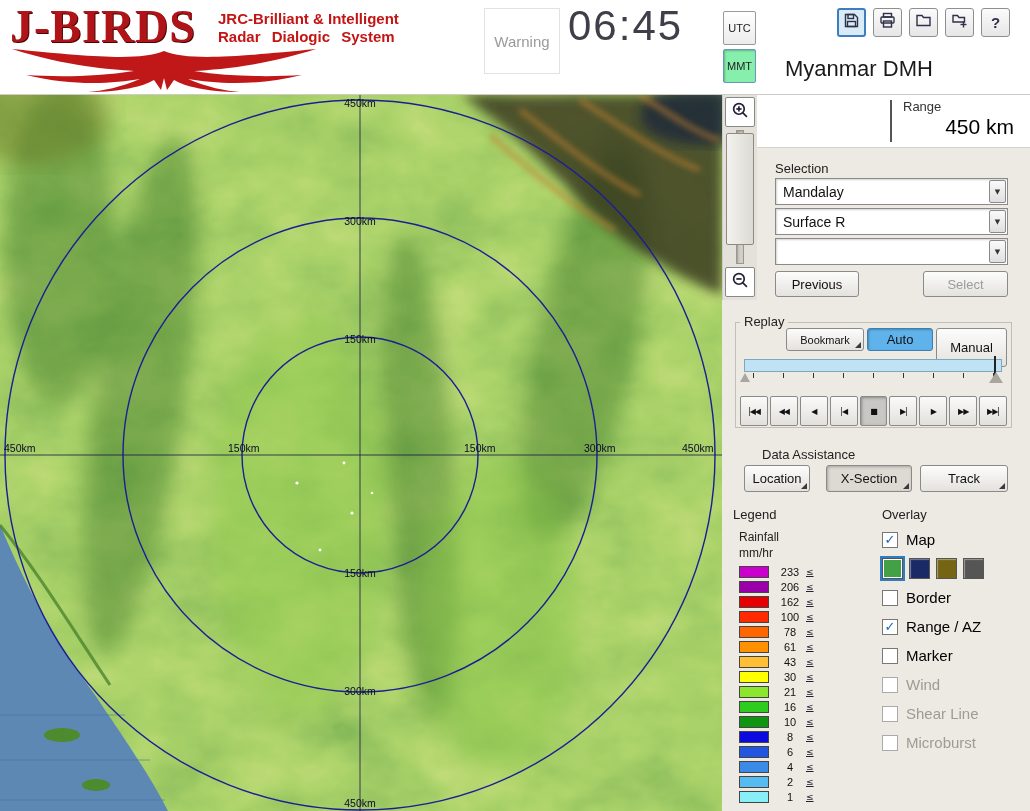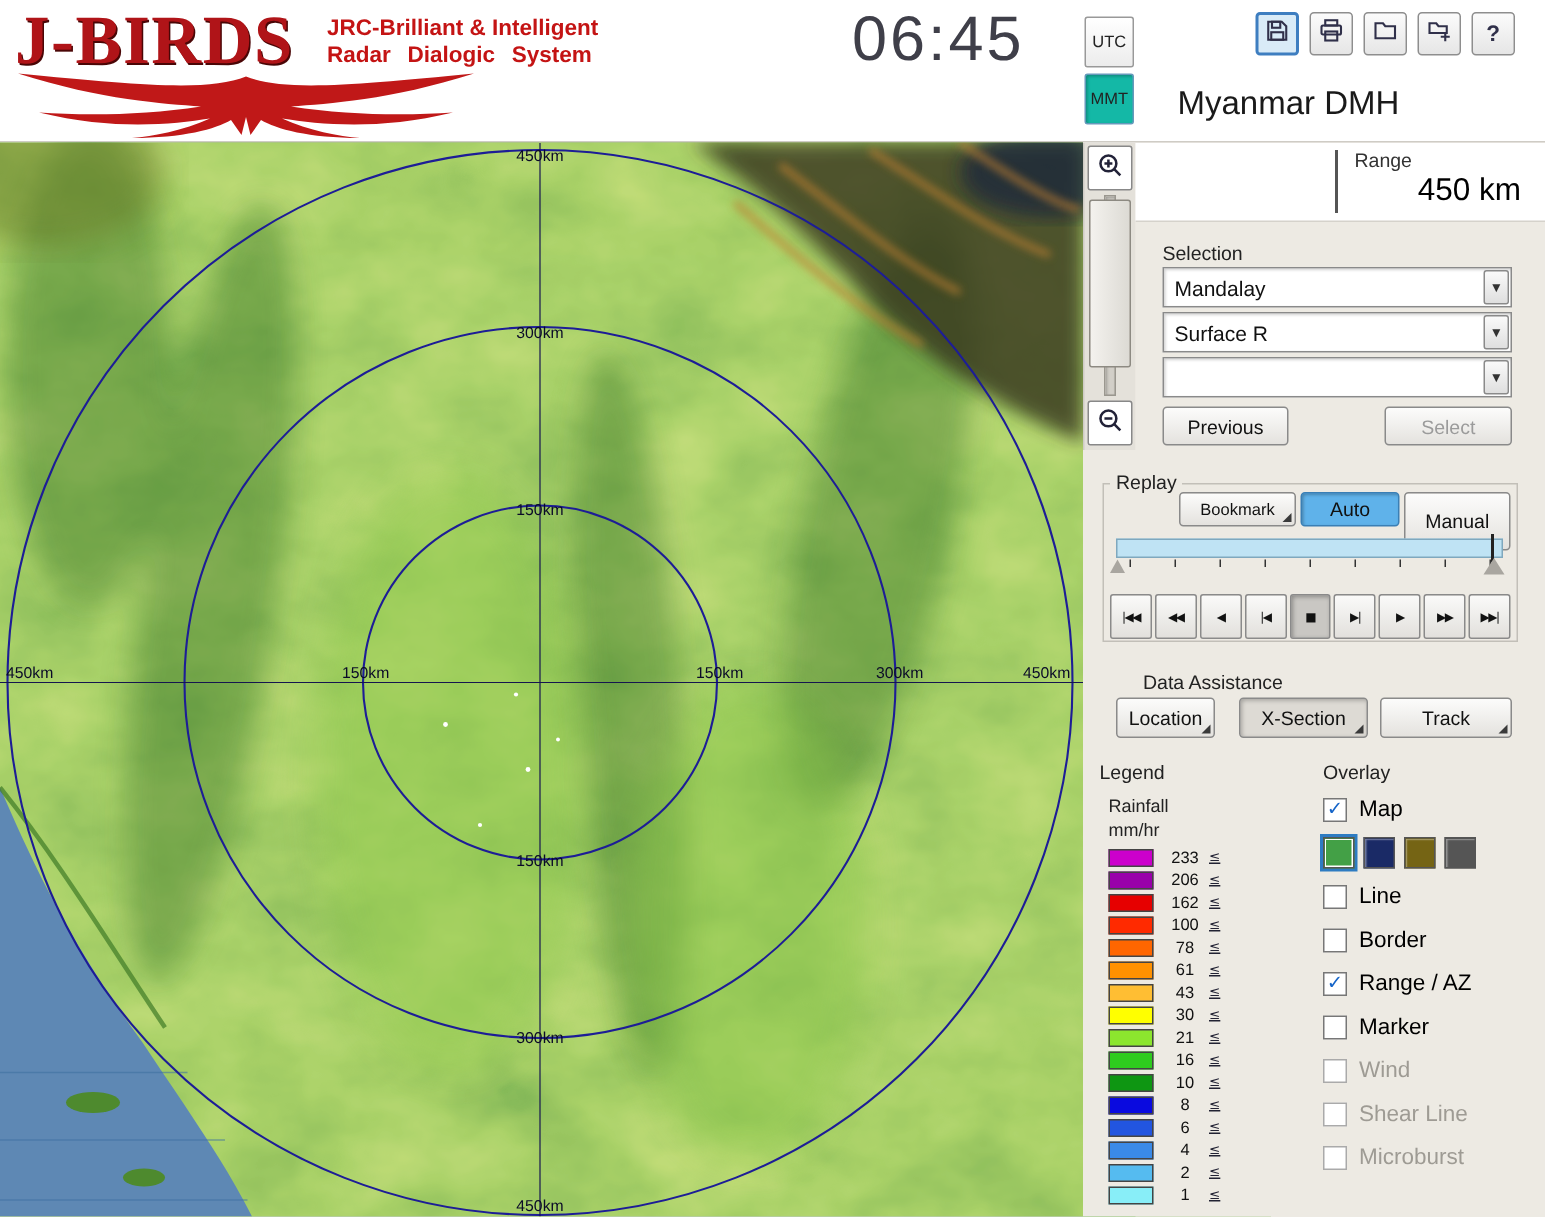--- a/index.html
+++ b/index.html
@@ -13,21 +13,21 @@
   .tagline2{position:absolute;left:218px;top:28px;font-size:15px;font-weight:bold;color:#C41414;word-spacing:7px;}
   .eagle{position:absolute;left:4px;top:46px;}
   .warning-box{position:absolute;left:484px;top:8px;width:74px;height:64px;background:#FFF;border:1px solid #E2E2E2;
                display:flex;align-items:center;justify-content:center;font-size:15px;color:#9A9A9A;}
   .clock-time{position:absolute;left:568px;top:2px;font-size:42px;color:#3F3F49;letter-spacing:2px;}
   .clock-date{position:absolute;left:568px;top:52px;font-size:26px;color:#3F3F49;}
   .tz-btn{position:absolute;left:723px;width:33px;height:34px;box-sizing:border-box;border:1px solid #999;border-radius:2px;
           background:linear-gradient(#FFF,#ECECEC);display:flex;align-items:center;justify-content:center;font-size:11px;color:#222;}
   .tz-btn.utc{top:11px;}
   .tz-btn.mmt{top:49px;}
-  .tz-btn.active{background:#14b8a6;border-color:#6699BB;box-shadow:inset 1px 1px 2px rgba(0,0,0,.25);text-align:right;}
+  .tz-btn.active{background:#86efac;border-color:#6699BB;box-shadow:inset 1px 1px 2px rgba(0,0,0,.25);text-align:right;}
   .tools{position:absolute;right:20px;top:8px;display:flex;gap:7px;}
   .tool-btn{width:29px;height:29px;box-sizing:border-box;border:1px solid #8E8E8E;border-radius:3px;
             background:linear-gradient(#FBFBFB,#E6E6E6);display:flex;align-items:center;justify-content:center;}
   .tool-btn.active{border:2px solid #3E7EC0;background:#D9EBF7;}
   .station{position:absolute;left:785px;top:56px;font-size:22px;color:#1A1A1A;}
   
   .map{position:absolute;left:0;top:95px;width:722px;height:716px;background:#a3a3a3;}
   .map-label{font-size:10.5px;fill:#0A0A28;}
   
   .zoomstrip{position:absolute;left:722px;top:95px;width:35px;height:205px;background:#E4E1DA;border-left:1px solid #CFCCC5;box-sizing:border-box;}
@@ -96,20 +96,23 @@
 
   <div class="header">
     <div class="logo-title">J-BIRDS</div>
     <div class="tagline1">JRC-Brilliant &amp; Intelligent</div>
     <div class="tagline2">Radar Dialogic System</div>
     <div class="eagle">
       <svg width="320" height="46" viewBox="0 0 320 46">
         <path fill="#C01818" d="M160 5 C135 15 90 11 8 3 C65 21 105 23 130 25 C92 31 52 31 22 29 C72 41 110 37 136 33 C118 41 98 45 84 46 C118 46 140 40 150 34 L157 44 L160 32 L163 44 L170 34 C180 40 202 46 236 46 C222 45 202 41 184 33 C210 37 248 41 298 29 C268 31 228 31 190 25 C215 23 255 21 312 3 C230 11 185 15 160 5 Z"></path>
       </svg>
     </div>
+    <div class="warning-box">
+      <span>Warning</span>
+    </div>
     <div class="clock-time">06:45</div>
     <div class="tz-btn utc">UTC</div>
     <div class="tz-btn mmt active">MMT</div>
     <div class="tools">
       <div class="tool-btn active">
         <span>
           <svg width="17" height="17" viewBox="0 0 17 17" fill="none" stroke="#30304A" stroke-width="1.4">
             <path d="M2.5 2.5 H11.5 L14.5 5.5 V14.5 H2.5 Z"></path>
               <rect x="5" y="2.5" width="5.5" height="4"></rect>
               <rect x="4.5" y="9.5" width="8" height="5"></rect>
@@ -441,24 +444,20 @@
           <span class="ov-label">Map</span>
         </div>
         <div class="ov-row">
           <span class="pal selected" style="background: rgb(67, 160, 70);"></span>
           <span class="pal" style="background: rgb(26, 42, 102);"></span>
           <span class="pal" style="background: rgb(117, 100, 20);"></span>
           <span class="pal" style="background: rgb(85, 85, 85);"></span>
         </div>
         <div class="ov-row">
           <span class="ov-cb"></span>
-          <span class="ov-label">Line</span>
-        </div>
-        <div class="ov-row">
-          <span class="ov-cb"></span>
           <span class="ov-label">Border</span>
         </div>
         <div class="ov-row">
           <span class="ov-cb">✓</span>
           <span class="ov-label">Range / AZ</span>
         </div>
         <div class="ov-row">
           <span class="ov-cb"></span>
           <span class="ov-label">Marker</span>
         </div>

